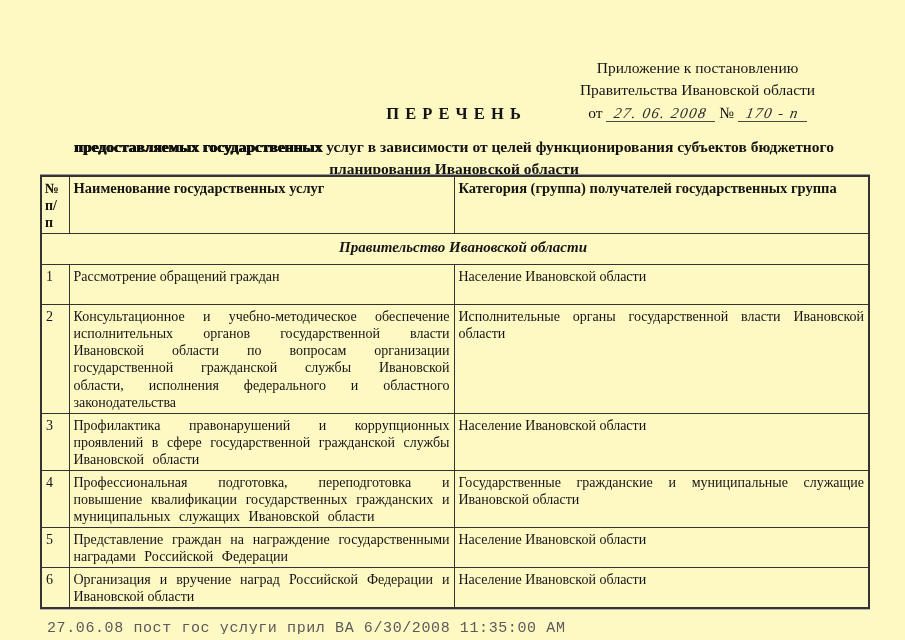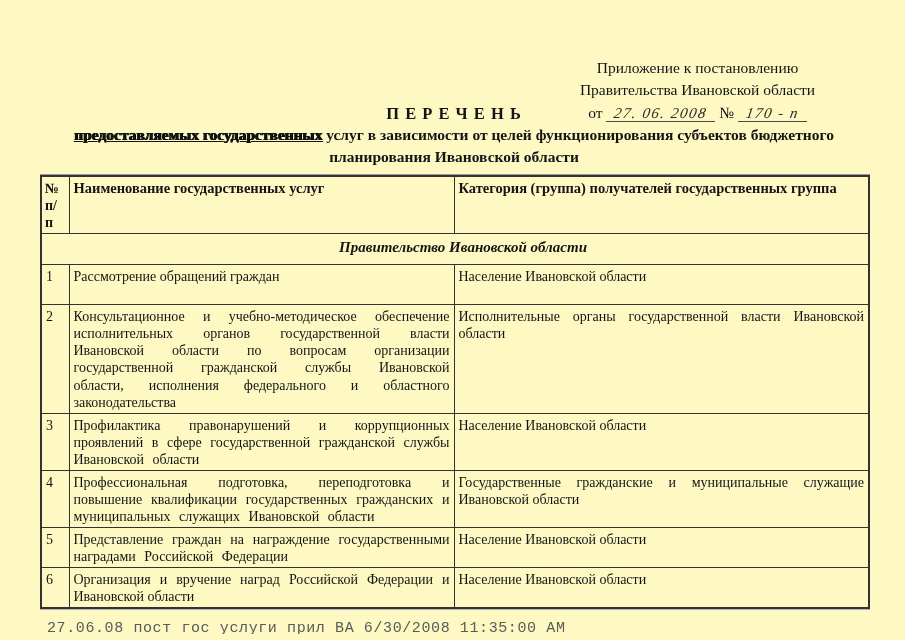--- a/index.html
+++ b/index.html
@@ -48,31 +48,30 @@
     position: absolute;
     top: 104px;
     left: 40px;
     width: 828px;
     text-align: center;
   }
   .title-heading {
     font-size: 16.5px;
     font-weight: bold;
     letter-spacing: 1px;
-    margin: 0 0 0 0;
+    margin: 0 0 12px 0;
   }
   .subtitle {
     font-size: 15.5px;
     font-weight: bold;
     line-height: 1.45;
     margin: 0;
   }
   .overstruck {
     text-shadow: 0.7px 0 #000, -0.3px 0 #000;
-    text-decoration: underline;
   }
 
   
   table.doc-table {
     position: absolute;
     top: 175px;
     left: 40px;
     width: 828px;
     border-collapse: collapse;
     table-layout: fixed;

